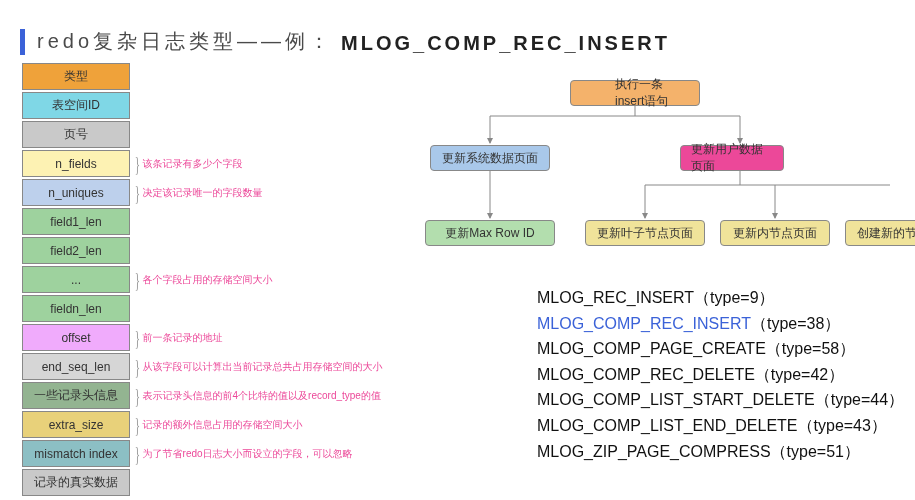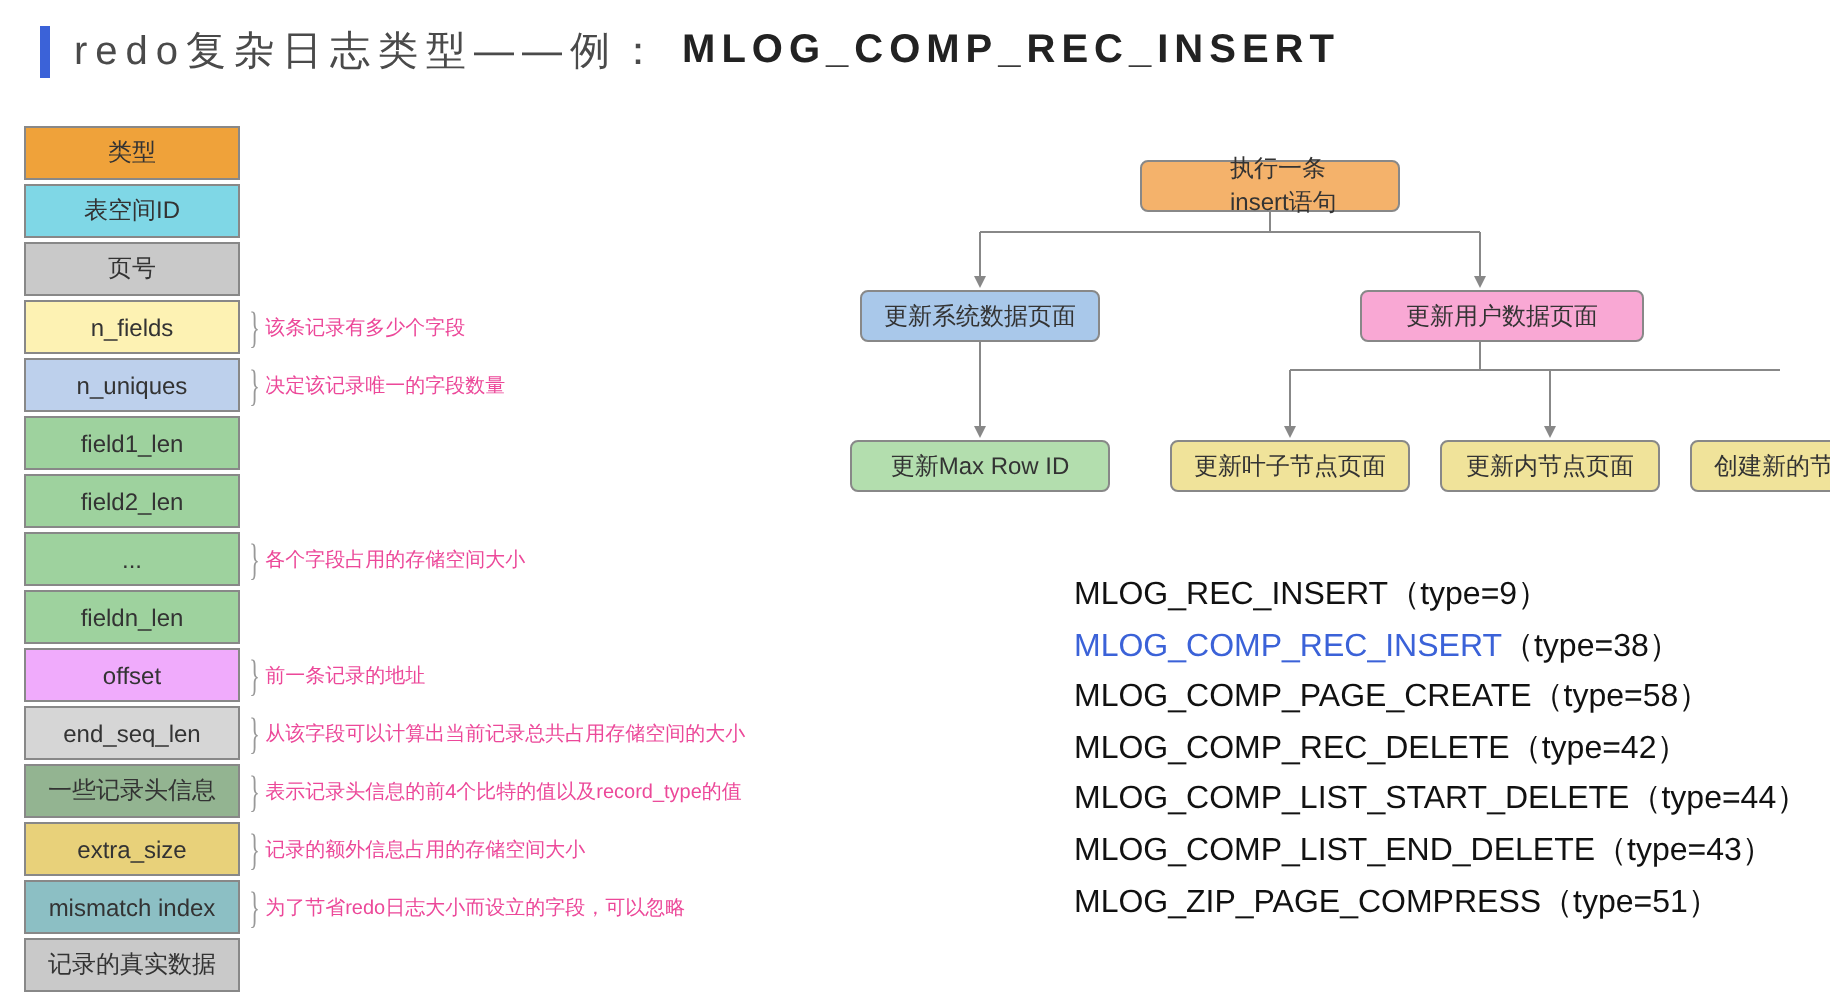--- a/index.html
+++ b/index.html
@@ -1,25 +1,25 @@
 <!DOCTYPE html>
 <html><head>
 <meta charset="utf-8">
 <style>
   :root { font-family: "Helvetica Neue", Arial, "PingFang SC", "Microsoft YaHei", sans-serif; }
   body { margin: 0; width: 915px; height: 500px; background: #fff; }
 
   
-  .title-wrap { display: flex; align-items: center; padding: 12px 0 6px 20px; }
+  .title-wrap { display: flex; align-items: flex-end; padding: 28px 0 6px 20px; }
   .title-bar  { width: 5px; height: 26px; background: #3b62d8; margin-right: 12px; }
   .title-cn   { font-size: 20px; color: #4a4a4a; letter-spacing: 4px; }
   .title-en   { font-size: 20px; color: #222; font-weight: bold; letter-spacing: 3px; margin-left: 8px; }
 
   
-  .fields { position: absolute; top: 62px; left: 12px; text-align: center; }
+  .fields { position: absolute; top: 62px; left: 22px; text-align: center; }
   .row { display: flex; align-items: center; height: 29px; }
   .cell {
     width: 108px; height: 27px; border: 1px solid #888; box-sizing: border-box;
     display: flex; align-items: center; justify-content: center;
     font-size: 12px; color: #333; margin-right: 0;
   }
   .note { font-size: 10px; color: #ec4899; white-space: nowrap; }
   .brace { font-size: 22px; color: #999; margin-left: 2px; font-family: "STIXGeneral","Cambria Math",serif; transform: scaleX(0.5); }
 
   
@@ -128,21 +128,21 @@
 
     <line x1="370" y1="101" x2="370" y2="115"></line>
     <line x1="275" y1="115" x2="535" y2="115"></line>
     <line x1="275" y1="115" x2="275" y2="148" marker-end="url(#ah)"></line>
     <line x1="405" y1="115" x2="405" y2="148" marker-end="url(#ah)"></line>
     <line x1="535" y1="115" x2="535" y2="148" marker-end="url(#ah)"></line>
   </svg>
   <div id="treeNodes">
       <div class="node" style="left: 200px; top: 10px; width: 130px; background: rgb(244, 178, 107); padding-left: 44px;">执行一条insert语句</div>
       <div class="node" style="left: 60px; top: 75px; width: 120px; background: rgb(169, 200, 234);">更新系统数据页面</div>
-      <div class="node" style="left: 310px; top: 75px; width: 142px; background: #f9a8d4;">更新用户数据页面</div>
+      <div class="node" style="left: 310px; top: 75px; width: 104px; background: #ec4899;">更新用户数据页面</div>
       <div class="node" style="left: 55px; top: 150px; width: 130px; background: rgb(179, 222, 174);">更新Max Row ID</div>
       <div class="node" style="left: 215px; top: 150px; width: 120px; background: rgb(240, 227, 154);">更新叶子节点页面</div>
       <div class="node" style="left: 350px; top: 150px; width: 110px; background: rgb(240, 227, 154);">更新内节点页面</div>
       <div class="node" style="left: 475px; top: 150px; width: 120px; background: rgb(240, 227, 154);">创建新的节点页面</div>
     </div>
 </div>
 
 <div class="kinds" id="kinds">
     <div><span>MLOG_REC_INSERT</span><span>（type=9）</span></div>
     <div><span class="hl">MLOG_COMP_REC_INSERT</span><span>（type=38）</span></div>

